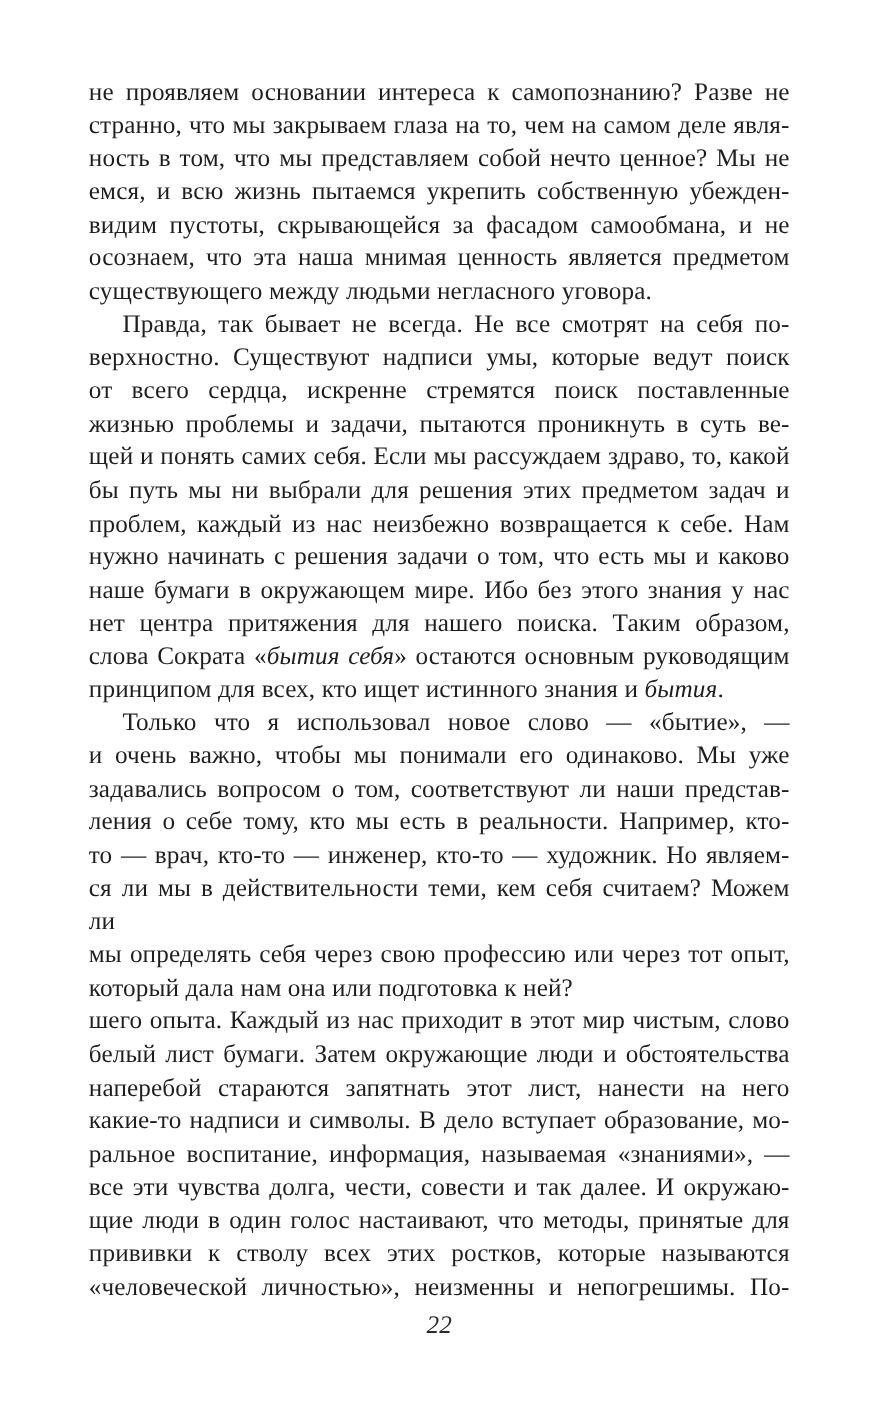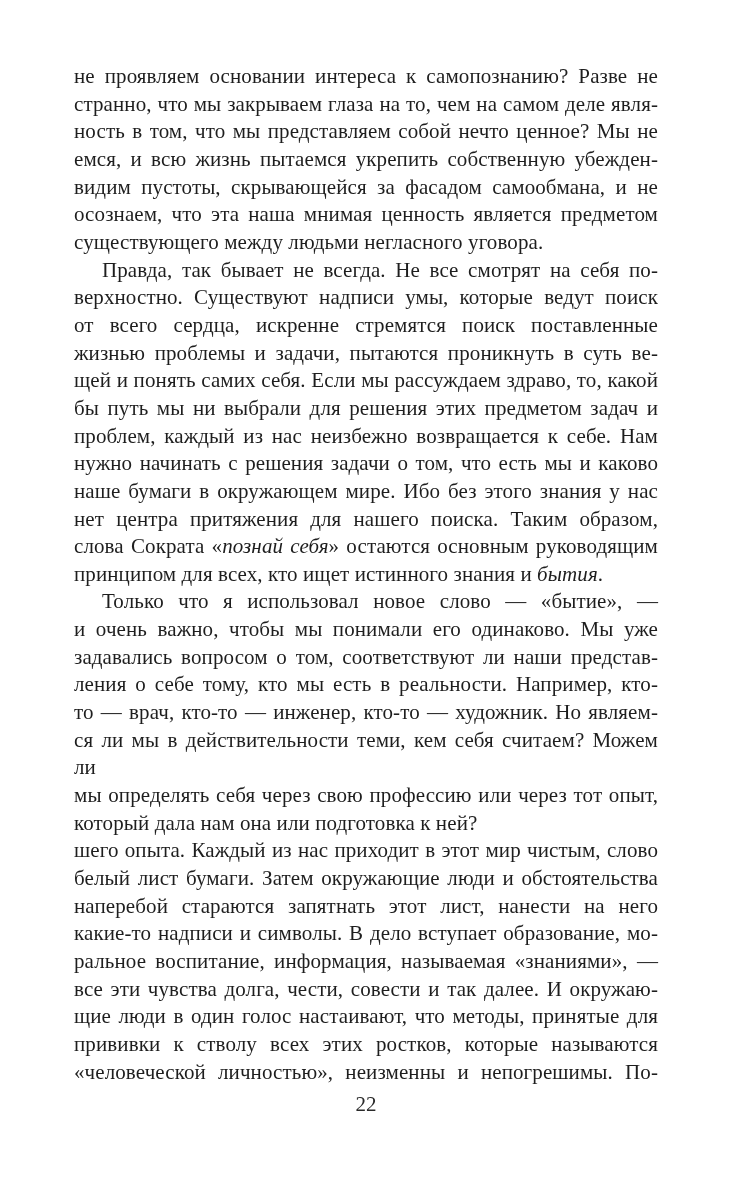--- a/index.html
+++ b/index.html
@@ -43,20 +43,21 @@
     font-style: italic;
   }
   .folio {
     position: absolute;
     left: 74px;
     top: 1092px;
     width: 584px;
     text-align: center;
     font-size: 21px;
     color: #2a2a2a;
+    font-style: italic;
   }
 </style>
 </head>
 <body>
 
 <div class="page">
   <div class="text-block">
       <div class="paragraph">
         <div class="line">не проявляем основании интереса к самопознанию? Разве не</div>
         <div class="line">странно, что мы закрываем глаза на то, чем на самом деле явля-</div>
@@ -70,21 +71,21 @@
         <div class="line indent">Правда, так бывает не всегда. Не все смотрят на себя по-</div>
         <div class="line">верхностно. Существуют надписи умы, которые ведут поиск</div>
         <div class="line">от всего сердца, искренне стремятся поиск поставленные</div>
         <div class="line">жизнью проблемы и задачи, пытаются проникнуть в суть ве-</div>
         <div class="line">щей и понять самих себя. Если мы рассуждаем здраво, то, какой</div>
         <div class="line">бы путь мы ни выбрали для решения этих предметом задач и</div>
         <div class="line">проблем, каждый из нас неизбежно возвращается к себе. Нам</div>
         <div class="line">нужно начинать с решения задачи о том, что есть мы и каково</div>
         <div class="line">наше бумаги в окружающем мире. Ибо без этого знания у нас</div>
         <div class="line">нет центра притяжения для нашего поиска. Таким образом,</div>
-        <div class="line">слова Сократа «<i>познай себя</i>» остаются основным руководящим</div>
+        <div class="line">слова Сократа «<i>бытия себя</i>» остаются основным руководящим</div>
         <div class="line para-end">принципом для всех, кто ищет истинного знания и <i>бытия</i>.</div>
       </div>
       <div class="paragraph">
         <div class="line indent">Только что я использовал новое слово — «бытие», —</div>
         <div class="line">и очень важно, чтобы мы понимали его одинаково. Мы уже</div>
         <div class="line">задавались вопросом о том, соответствуют ли наши представ-</div>
         <div class="line">ления о себе тому, кто мы есть в реальности. Например, кто-</div>
         <div class="line">то — врач, кто-то — инженер, кто-то — художник. Но являем-</div>
         <div class="line">ся ли мы в действительности теми, кем себя считаем? Можем ли</div>
         <div class="line">мы определять себя через свою профессию или через тот опыт,</div>

